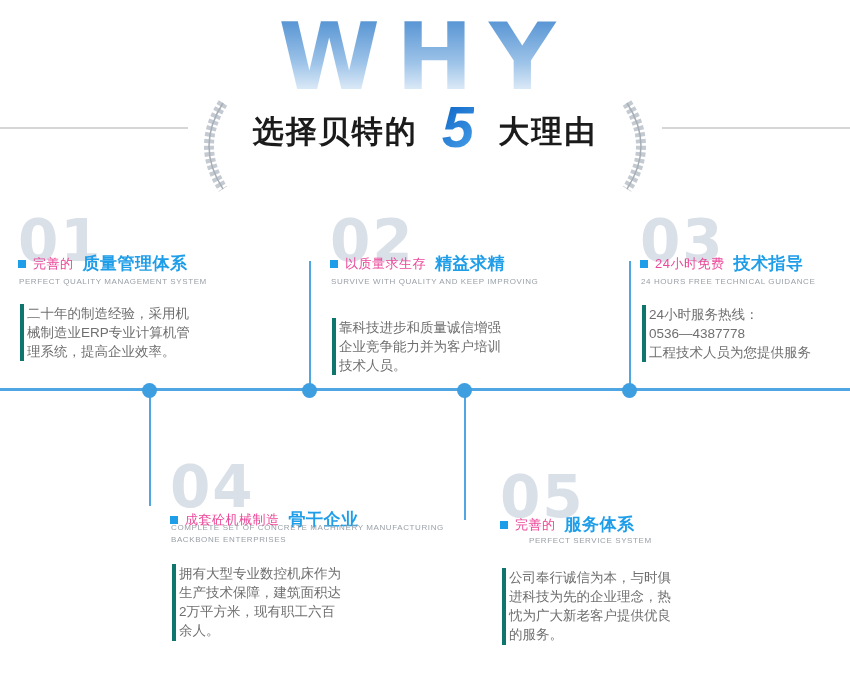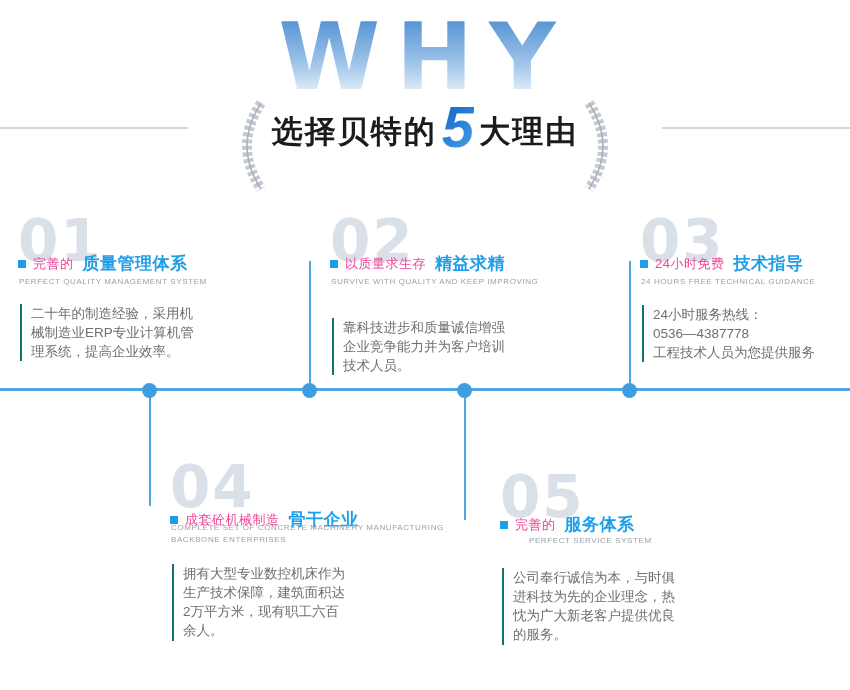--- a/index.html
+++ b/index.html
@@ -9,21 +9,21 @@
   
   .watermark{position:absolute;top:12px;left:0;right:0;text-align:center;
     font-size:92px;font-weight:700;letter-spacing:16px;line-height:1;
     font-family:"DejaVu Sans",sans-serif;
     background:linear-gradient(180deg,#4a8cd0 0%,#9dc3e8 55%,#f3f8fd 95%);
     -webkit-background-clip:text;background-clip:text;color:transparent;}
   .hline{position:absolute;top:127px;height:2px;background:#d6d6d6;}
   .hline-left{left:0;width:188px;}
   .hline-right{right:0;width:188px;}
   .title-row{position:absolute;top:86px;left:0;right:0;display:flex;
-    justify-content:center;align-items:center;gap:3px;}
+    justify-content:center;align-items:center;gap:22px;}
   .t-black{font-size:31px;font-weight:700;color:#1b1b1b;letter-spacing:2px;}
   .t-five{font-size:58px;font-weight:700;font-style:italic;line-height:1;
     background:linear-gradient(135deg,#0b61c4,#4aa3ea);
     -webkit-background-clip:text;background-clip:text;color:transparent;
     margin:0 2px;transform:translateY(-5px);}
   .ornament{transform:translateY(14px);}
 
   
   .timeline{position:absolute;top:388px;left:0;width:850px;height:3px;background:#4fa6e2;}
   .vline{position:absolute;width:2px;background:#4fa6e2;}
@@ -46,21 +46,21 @@
     color:#d9e0e8;line-height:1;letter-spacing:2px;
     font-family:"DejaVu Sans",sans-serif;z-index:0;}
   .sec .heading{position:absolute;top:40px;left:0;display:flex;align-items:center;
     gap:7px;white-space:nowrap;z-index:1;}
   .bullet{width:8px;height:8px;background:#1e9de8;flex:0 0 auto;}
   .h-black{font-size:13px;font-weight:400;color:#ec4899;letter-spacing:0.5px;}
   .h-blue{font-size:17px;font-weight:700;color:#1e9de8;letter-spacing:0.5px;margin-left:2px;}
   .sec .subtitle{position:absolute;top:64px;left:1px;font-size:8px;color:#9aa1a8;
     letter-spacing:0.6px;white-space:nowrap;line-height:1.5;z-index:1;}
   .sec .body{position:absolute;left:2px;width:168px;font-size:13.5px;color:#6f6f6f;
-    line-height:1.42;border-left:2px solid #0f766e;padding-left:9px;
+    line-height:1.42;border-left:4px solid #0f766e;padding-left:3px;
     white-space:pre-line;z-index:1;}
 
   .s1 .body{top:92px;}
   .s2 .body{top:106px;}
   .s3 .body{top:93px;width:178px;}
   .s4 .heading{top:50px;}
   .s4 .subtitle{top:64px;white-space:normal;width:282px;}
   .s4 .body{top:106px;}
   .s5 .heading{top:45px;}
   .s5 .subtitle{top:67px;padding-left:28px;}

